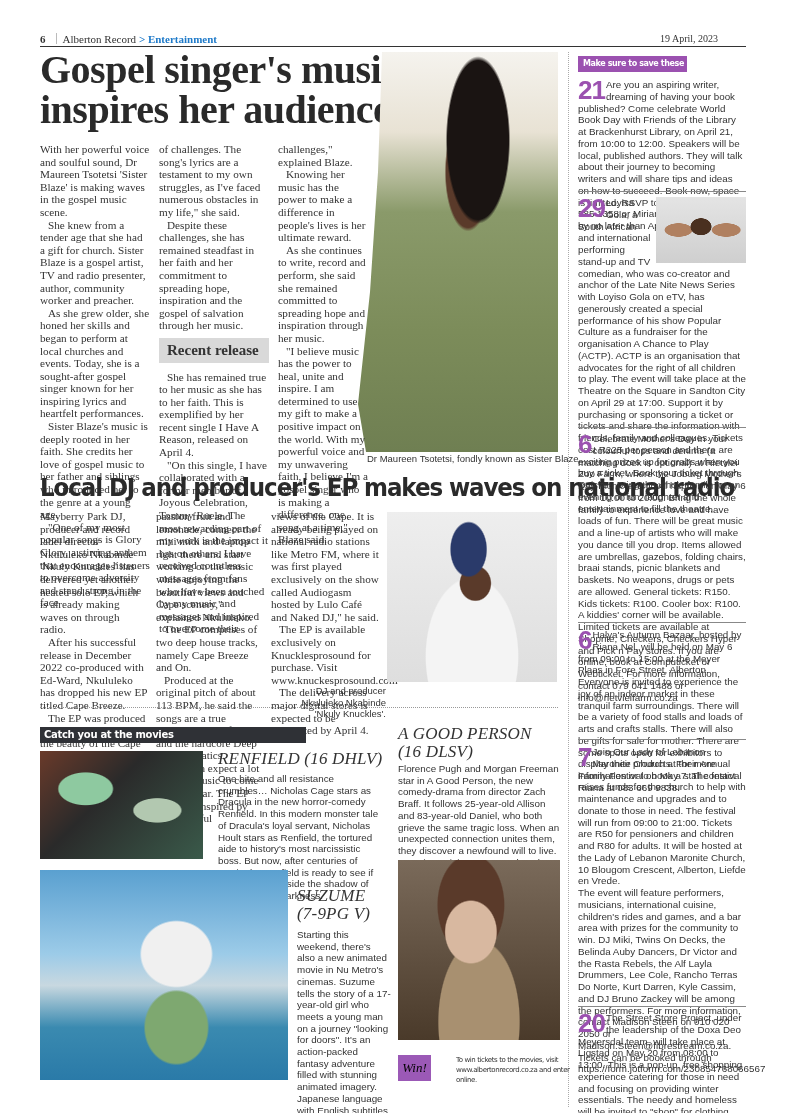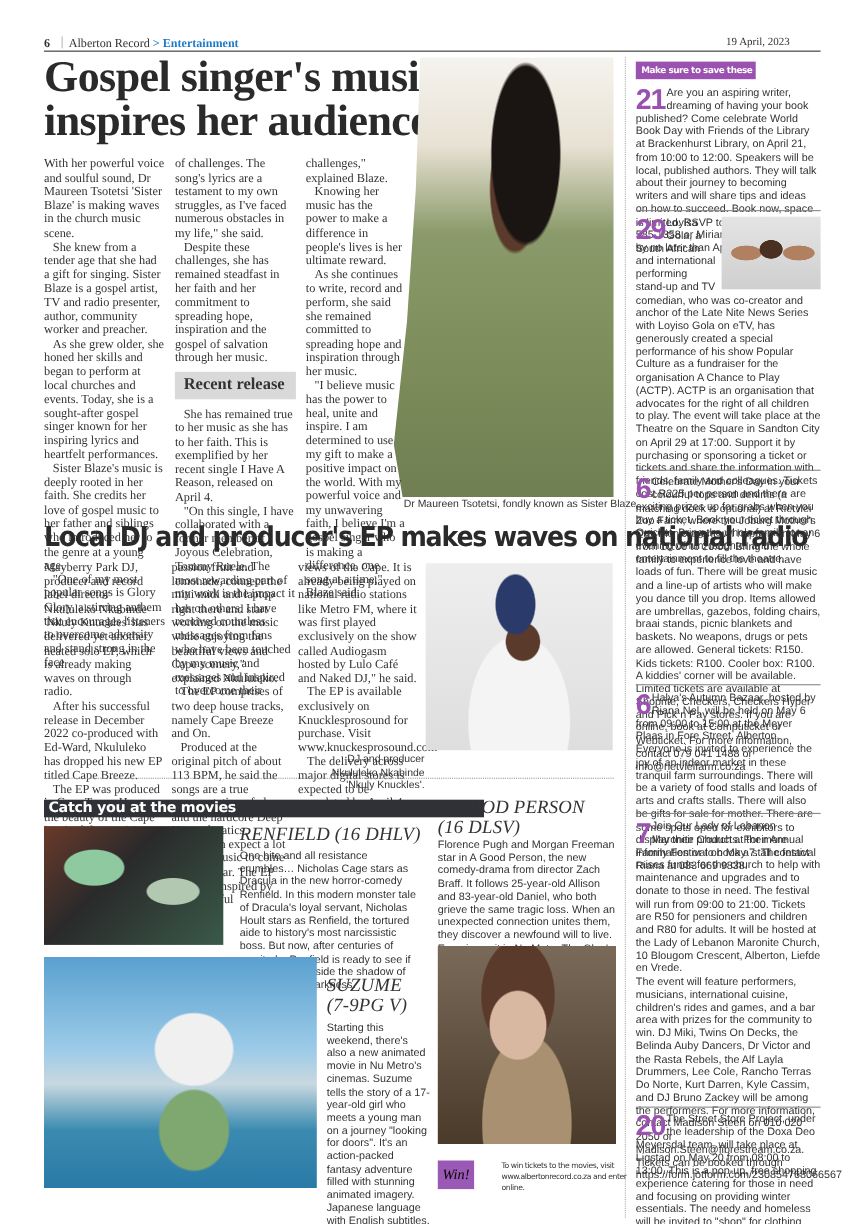--- a/index.html
+++ b/index.html
@@ -35,21 +35,21 @@
     background: radial-gradient(ellipse at 48% 22%, #2a3a6a 0 14%, transparent 15%),
                 radial-gradient(ellipse at 52% 42%, #5a3a2a 0 12%, transparent 13%),
                 radial-gradient(ellipse at 50% 85%, #f4f4f4 0 38%, transparent 39%),
                 linear-gradient(180deg, #eeeeee, #dedede); }
   .caption-dj { position: absolute; left: 282px; top: 685px; width: 104px; font-family: "Liberation Sans", sans-serif; font-size: 9.5px; line-height: 11.5px; color:#333; text-align:right; }
 
   .dotted-h { position: absolute; left: 40px; top: 707px; width: 518px; height: 0; border-top: 1px dotted #999; }
   .dotted-v { position: absolute; left: 568px; top: 52px; width: 0; height: 1055px; border-left: 1px dotted #aaa; }
 
   
-  .movies-bar { position: absolute; left: 40px; top: 727px; width: 400px; height: 16px; background: #2f3136; color:#fff; font-family: "DejaVu Sans", sans-serif; font-size: 13px; font-weight: bold; line-height: 16px; padding-left: 4px; letter-spacing: -0.3px; }
+  .movies-bar { position: absolute; left: 40px; top: 727px; width: 266px; height: 16px; background: #2f3136; color:#fff; font-family: "DejaVu Sans", sans-serif; font-size: 10px; font-weight: bold; line-height: 16px; padding-left: 4px; letter-spacing: -0.3px; }
   .photo-renfield { position: absolute; left: 40px; top: 751px; width: 163px; height: 108px;
     background: radial-gradient(ellipse at 28% 35%, #8ec9a0 0 16%, transparent 17%),
                 radial-gradient(ellipse at 72% 55%, #b2c8b0 0 14%, transparent 15%),
                 linear-gradient(135deg, #6a3a2a 0%, #2a2a2a 40%, #3a5a4a 100%); }
   .movie-title { position: absolute; font-family: "Liberation Serif", serif; font-style: italic; font-size: 17px; line-height: 18px; color: #333; letter-spacing: 0.2px; }
   .movie-body { position: absolute; font-family: "Liberation Sans", sans-serif; font-size: 9.8px; line-height: 11.7px; color:#333; }
   .photo-suzume { position: absolute; left: 40px; top: 870px; width: 248px; height: 210px;
     background: radial-gradient(ellipse at 55% 40%, #f0f0f0 0 18%, transparent 19%),
                 radial-gradient(ellipse at 55% 75%, #7ea870 0 16%, transparent 17%),
                 linear-gradient(180deg, #5aa0d0 0%, #9ccbe8 40%, #c8d8e0 55%, #3a8ab0 75%, #2a7aa8 100%); }
@@ -80,22 +80,22 @@
   <span class="section">&gt;</span>
   <span class="section">Entertainment</span>
 </div>
 <div class="folio-date">19 April, 2023</div>
 <div class="top-rule"></div>
 
 <h1 class="headline1">Gospel singer's music still inspires her audience</h1>
 <div class="photo-gospel"></div>
 
 <div class="col" style="left:40px; top:143px; width:110px;">
-  <p class="first">With her powerful voice and soulful sound, Dr Maureen Tsotetsi 'Sister Blaze' is making waves in the church music scene.</p>
-  <p>She knew from a tender age that she had a gift for singing. Sister Blaze is a gospel artist, TV and radio presenter, author, community worker and preacher.</p>
+  <p class="first">With her powerful voice and soulful sound, Dr Maureen Tsotetsi 'Sister Blaze' is making waves in the gospel music scene.</p>
+  <p>She knew from a tender age that she had a gift for church. Sister Blaze is a gospel artist, TV and radio presenter, author, community worker and preacher.</p>
   <p>As she grew older, she honed her skills and began to perform at local churches and events. Today, she is a sought-after gospel singer known for her inspiring lyrics and heartfelt performances.</p>
   <p>Sister Blaze's music is deeply rooted in her faith. She credits her love of gospel music to her father and siblings who introduced her to the genre at a young age.</p>
   <p>"One of my most popular songs is Glory Glory, a stirring anthem that encourages listeners to overcome adversity and stand strong in the face</p>
 </div>
 <div class="col" style="left:159px; top:143px; width:110px;">
   <p class="first">of challenges. The song's lyrics are a testament to my own struggles, as I've faced numerous obstacles in my life," she said.</p>
   <p>Despite these challenges, she has remained steadfast in her faith and her commitment to spreading hope, inspiration and the gospel of salvation through her music.</p>
   <div class="recent-box">Recent release</div>
   <p>She has remained true to her music as she has to her faith. This is exemplified by her recent single I Have A Reason, released on April 4.</p>
   <p>"On this single, I have collaborated with a former member of Joyous Celebration, Tommy Ruele. The most rewarding part of my work is the impact it has on others. I have received countless messages from fans who have been touched by my music and messages and inspired to overcome their</p>

